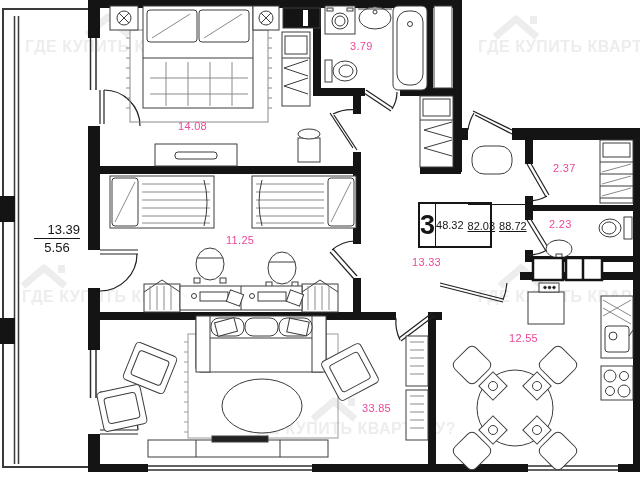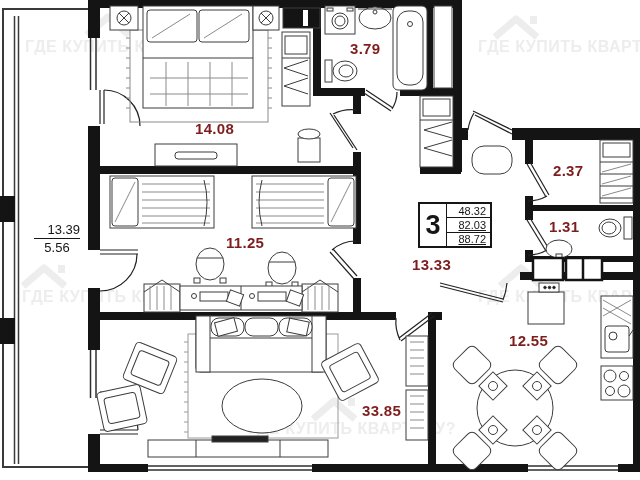--- a/index.html
+++ b/index.html
@@ -4,32 +4,32 @@
 <style>
   html,body{margin:0;padding:0;background:#fff;}
   .stage{position:relative;width:640px;height:480px;background:#ffffff;overflow:hidden;
          font-family:"Liberation Sans",sans-serif;}
   .plan-svg{position:absolute;left:0;top:0;z-index:2;}
   
   .wm{position:absolute;z-index:1;color:#ededed;font-weight:bold;font-size:16px;
       letter-spacing:.5px;white-space:nowrap;user-select:none;}
   .wm-roof{position:absolute;z-index:1;}
   
-  .lbl{position:absolute;z-index:3;color:#7f1d1d;font-size:15px;font-weight:700;
+  .lbl{position:absolute;z-index:3;color:#ec4899;font-size:11px;font-weight:400;
        letter-spacing:.3px;white-space:nowrap;}
   .balcony-lbl{position:absolute;z-index:3;width:46px;text-align:center;color:#161616;
        font-size:13px;font-weight:500;}
   .balcony-lbl .top{display:block;border-bottom:1.5px solid #161616;padding-bottom:1px;text-align:right;}
   .balcony-lbl .bot{display:block;padding-top:1px;}
   
   .infobox{position:absolute;z-index:3;display:flex;background:#fff;
            border:2px solid #161616;box-sizing:border-box;}
   .infobox .cell-rooms{width:26px;display:flex;align-items:center;justify-content:center;
            border-right:1.5px solid #161616;font-size:27px;font-weight:bold;color:#161616;}
-  .infobox .col{flex:1;display:flex;flex-direction:column;}
+  .infobox .col{flex:1;display:flex;flex-direction:row;}
   .infobox .col div{flex:1;display:flex;align-items:center;justify-content:flex-end;
            padding-right:4px;font-size:11px;color:#161616;}
   .infobox .col div + div{border-top:1.2px solid #161616;text-decoration:underline;}
 </style>
 </head>
 <body>
 
 <div class="stage">
 
   <svg class="wm-roof" style="left:84px;top:12px" width="48" height="26">
@@ -405,26 +405,26 @@
       </g>
       <g>
         <rect x="457" y="350" width="30" height="30" rx="6" transform="rotate(45 472 365)"></rect>
         <rect x="543" y="350" width="30" height="30" rx="6" transform="rotate(45 558 365)"></rect>
         <rect x="457" y="436" width="30" height="30" rx="6" transform="rotate(45 472 451)"></rect>
         <rect x="543" y="436" width="30" height="30" rx="6" transform="rotate(45 558 451)"></rect>
       </g>
     </g>
   </svg>
 
-  <div class="lbl" style="left:195px;top:120px">14.08</div>
+  <div class="lbl" style="left:178px;top:120px">14.08</div>
   <div class="lbl" style="left:350px;top:40px">3.79</div>
   <div class="lbl" style="left:226px;top:234px">11.25</div>
   <div class="lbl" style="left:412px;top:256px">13.33</div>
   <div class="lbl" style="left:553px;top:162px">2.37</div>
-  <div class="lbl" style="left:549px;top:218px">1.31</div>
+  <div class="lbl" style="left:549px;top:218px">2.23</div>
   <div class="lbl" style="left:509px;top:332px">12.55</div>
   <div class="lbl" style="left:362px;top:402px">33.85</div>
 
   <div class="balcony-lbl" style="left:34px;top:222px">
     <span class="top">13.39</span>
     <span class="bot">5.56</span>
   </div>
 
   <div class="infobox" style="left:418px;top:202px;width:74px;height:46px">
     <div class="cell-rooms">3</div>

